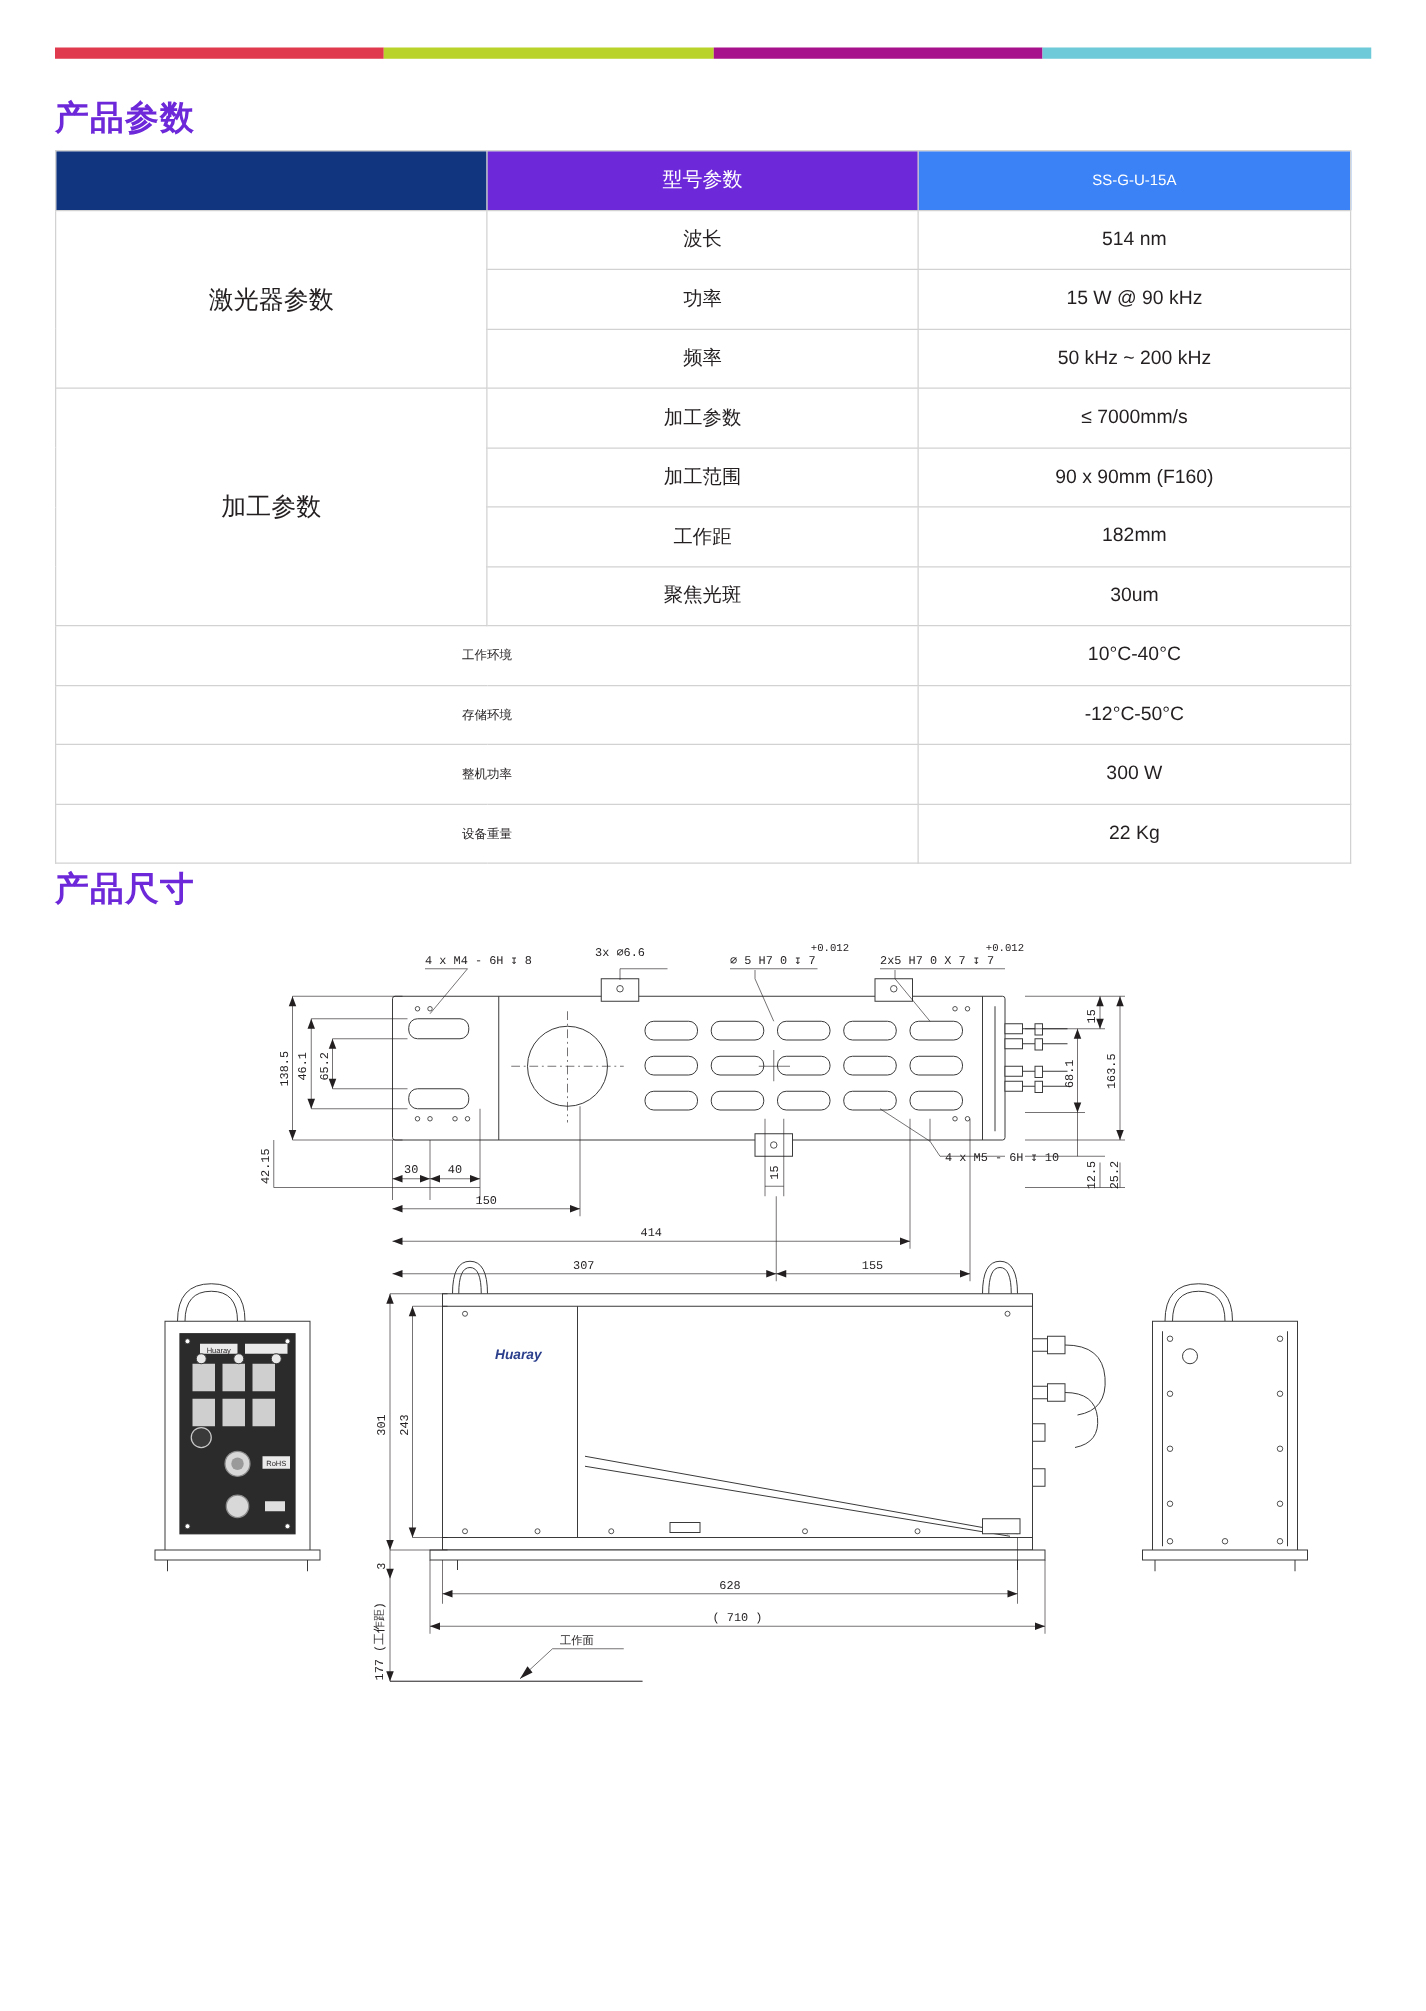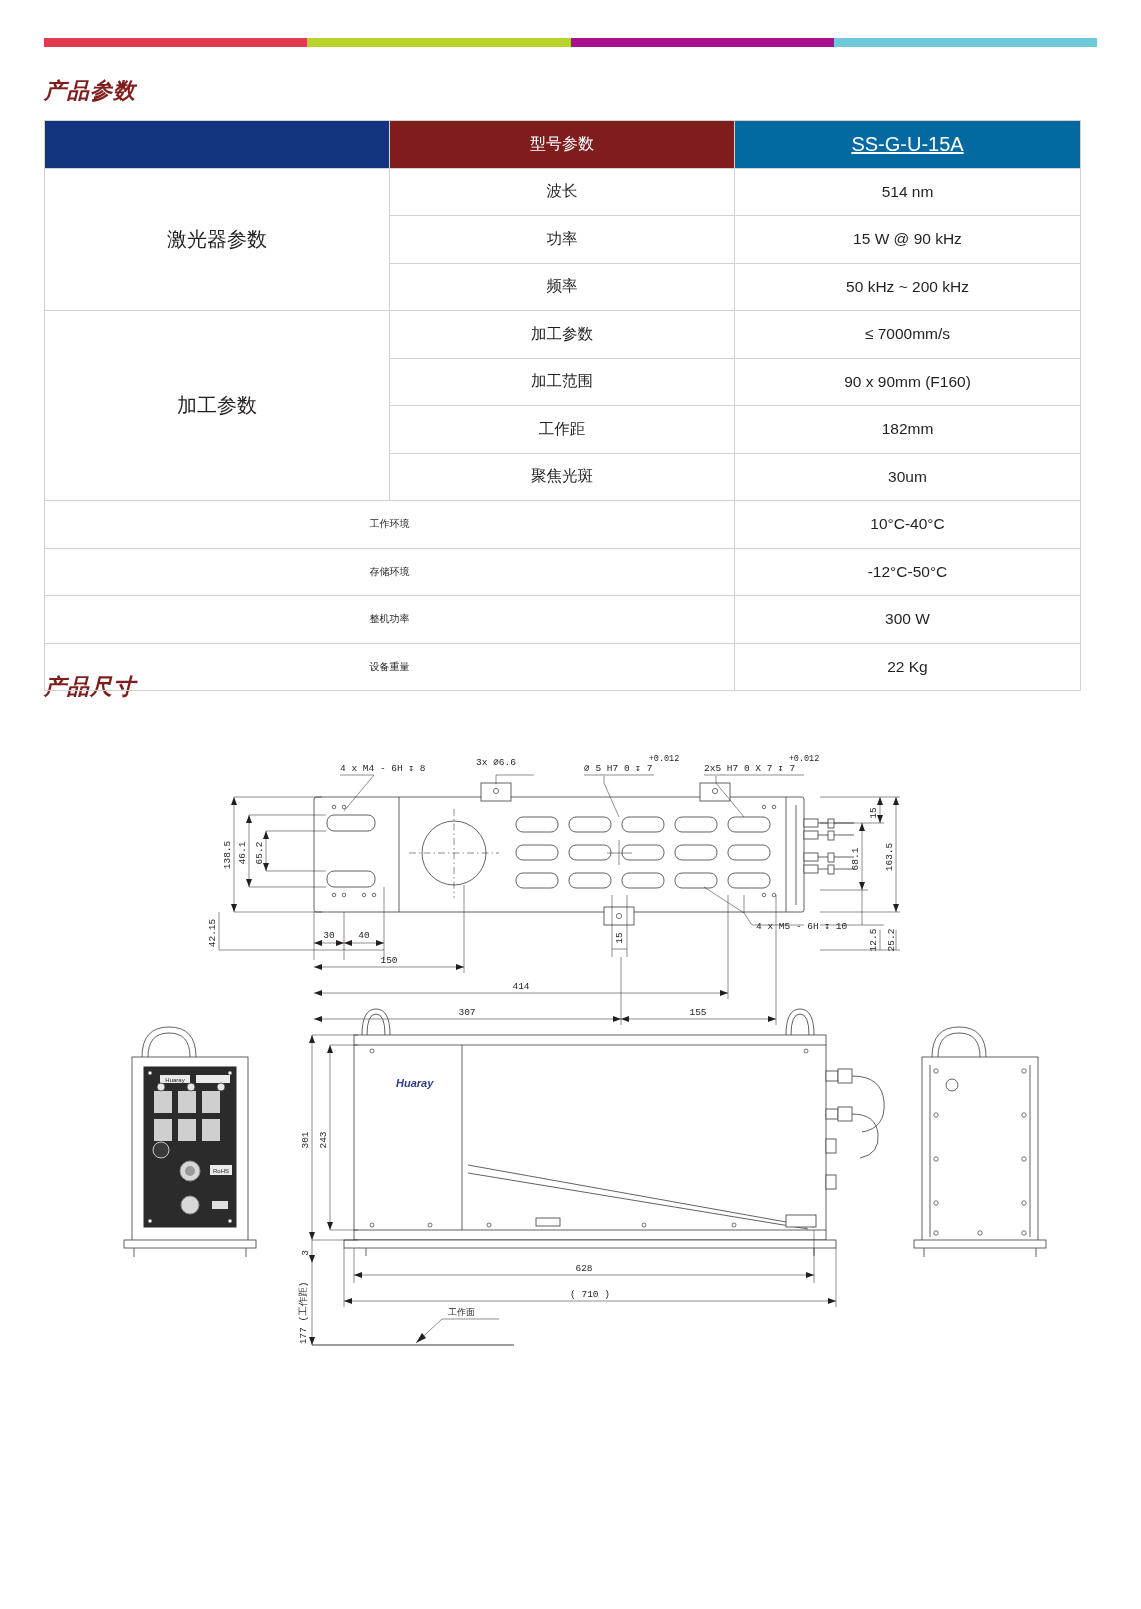--- a/index.html
+++ b/index.html
@@ -24,28 +24,27 @@
     width: 1053px;
     height: 9px;
     display: flex;
   }
   .topbar span { height: 100%; display: block; }
 
   
   .section-title {
     position: absolute;
     left: 44px;
-    font-size: 22px;
+    font-size: 27px;
     font-weight: bold;
-    color: #7f1d1d;
+    color: #6d28d9;
     letter-spacing: 1px;
-    font-style: italic;
   }
   #title-params { top: 76px; }
-  #title-dims  { top: 672px; }
+  #title-dims  { top: 693px; }
 
   
   .spec-table {
     position: absolute;
     top: 120px;
     left: 44px;
     width: 1036px;
     border-collapse: collapse;
     font-size: 15.5px;
     table-layout: fixed;
@@ -60,33 +59,32 @@
   }
   .spec-table col.c1 { width: 345px; }
   .spec-table col.c2 { width: 345px; }
   .spec-table col.c3 { width: 346px; }
 
   .hdr-blank {
     background: #11357f;
     border-color: #11357f;
   }
   .hdr-mid {
-    background: #7f1d1d;
+    background: #6d28d9;
     border-color: #11357f;
     color: #ffffff;
     font-weight: bold;
     font-size: 16px;
   }
   .hdr-model {
-    background: #0369a1;
+    background: #3b82f6;
     border-color: #a7128c;
     color: #ffffff;
     font-weight: bold;
-    font-size: 20px;
-    text-decoration: underline;
+    font-size: 12px;
   }
   .group-cell { font-size: 20px; }
   .span-cell  { font-size: 10px; }
 
   
   .drawing {
     position: absolute;
     top: 735px;
     left: 44px;
     width: 1053px;

